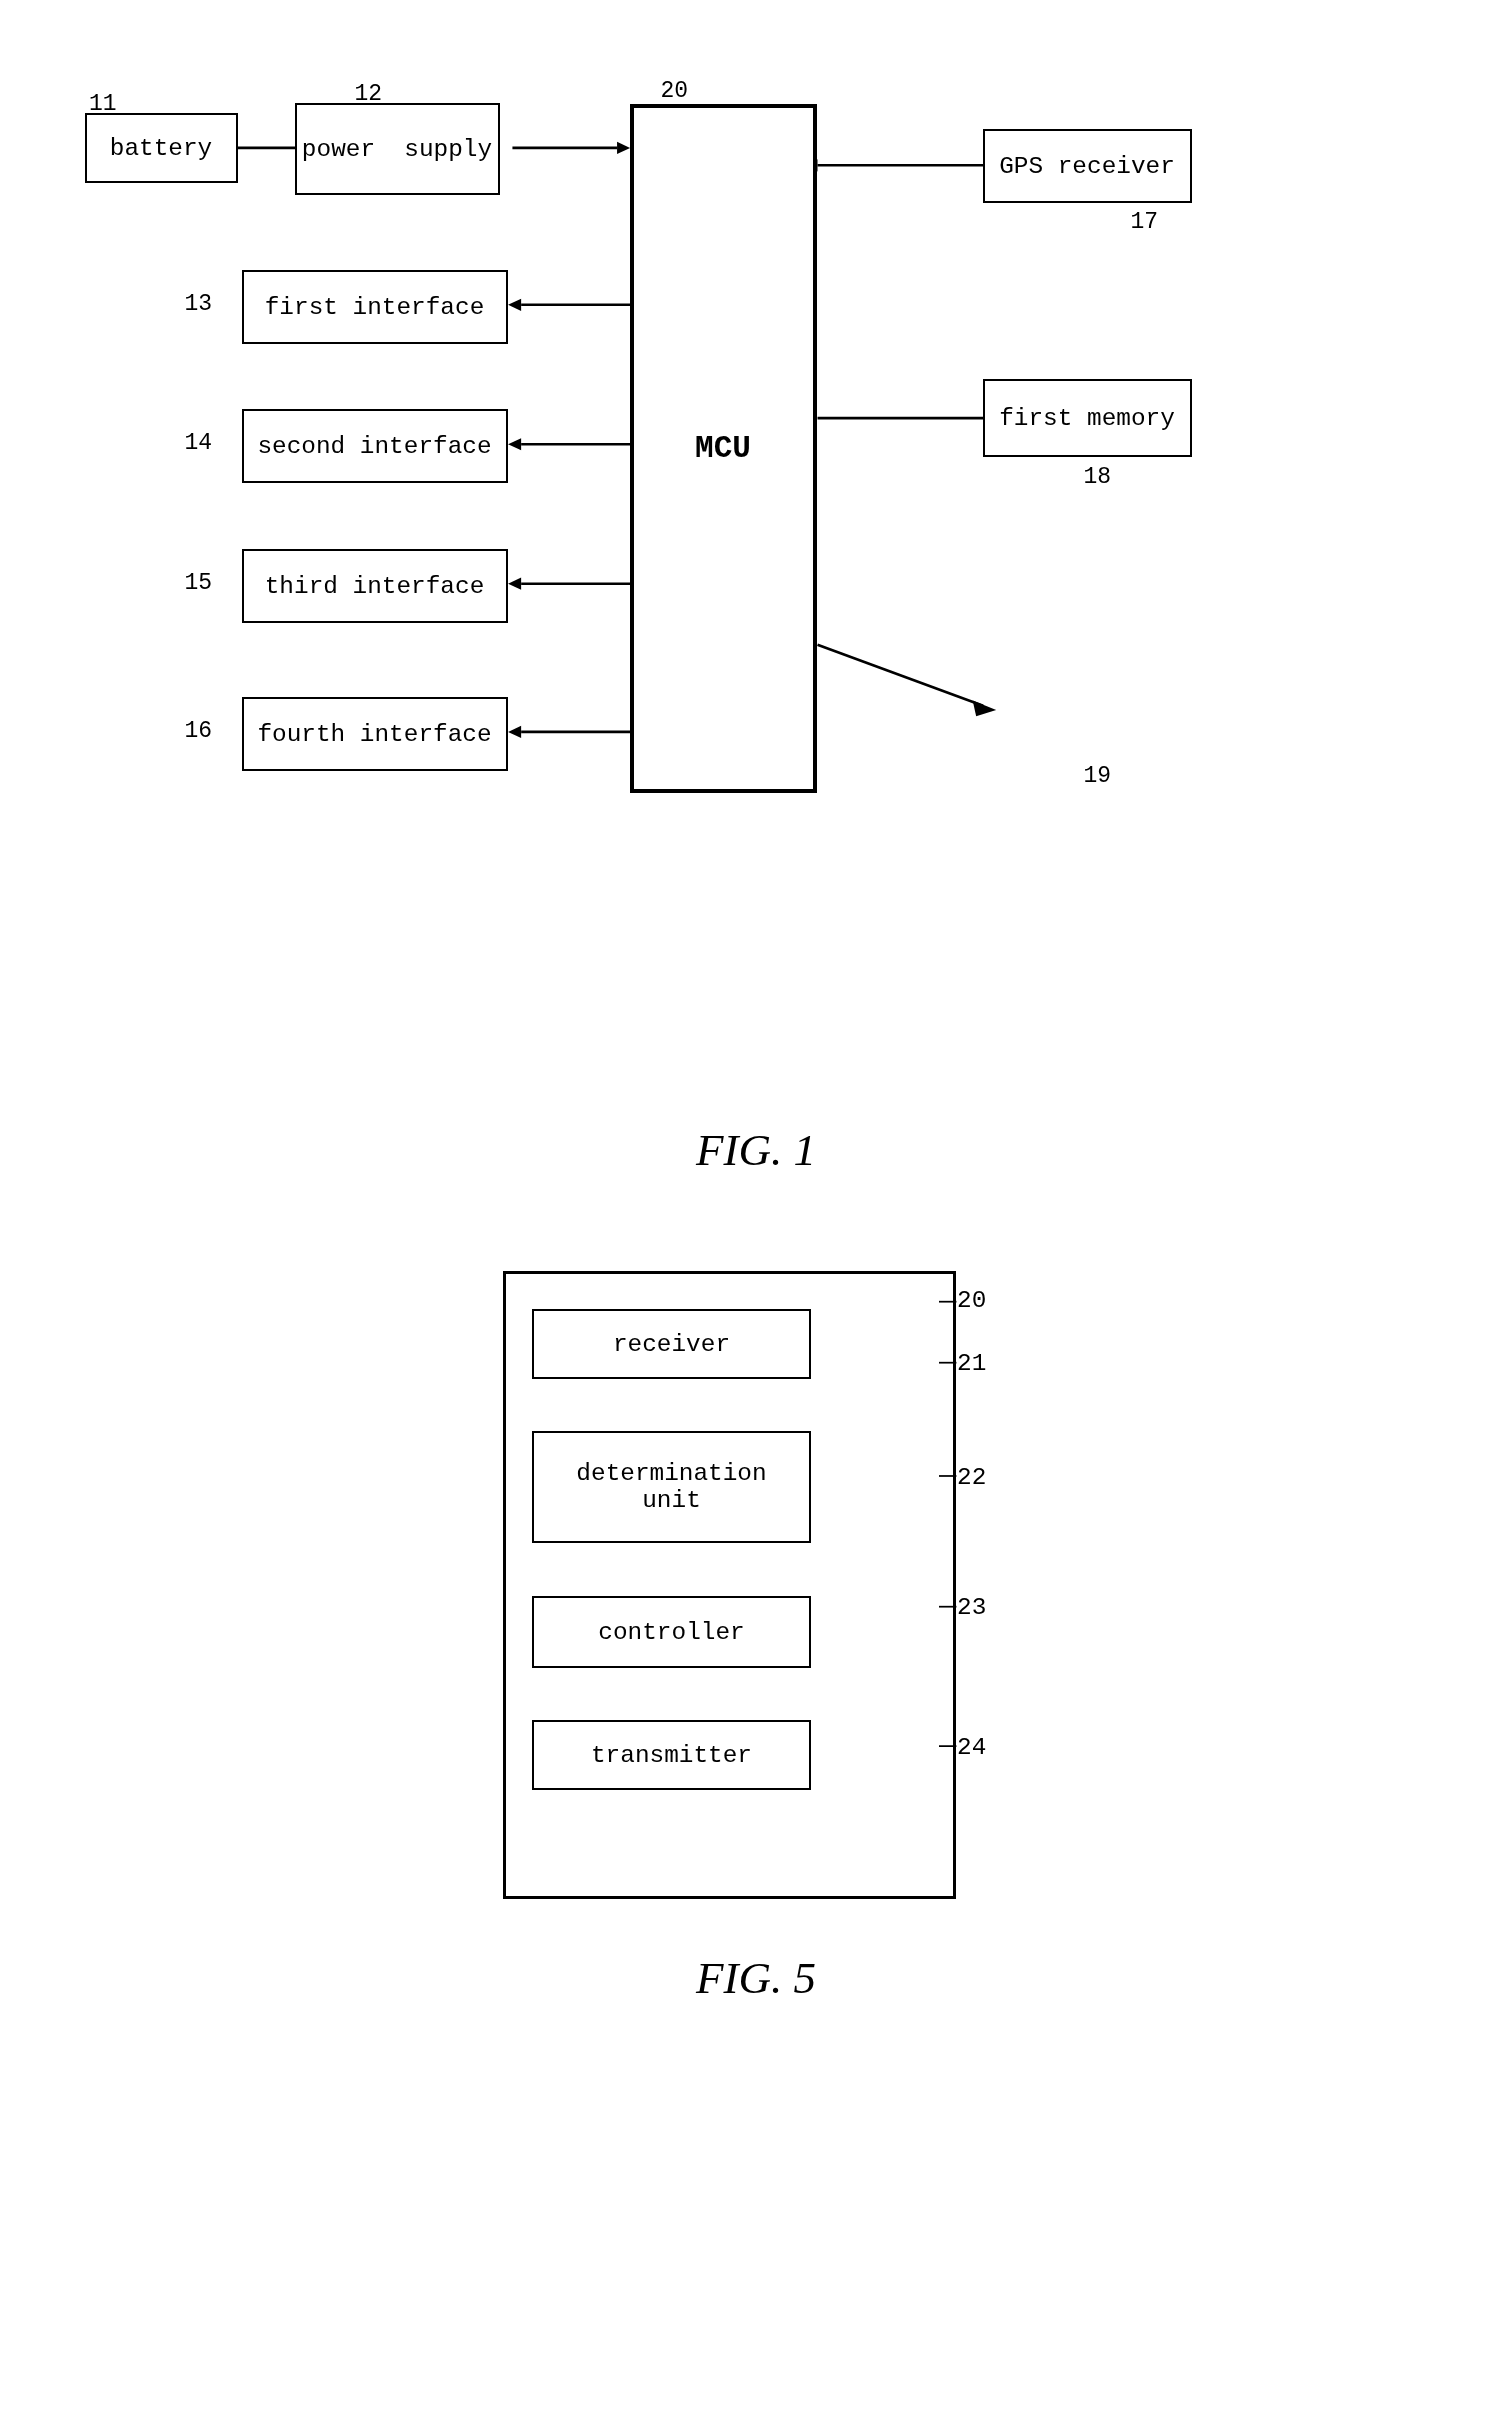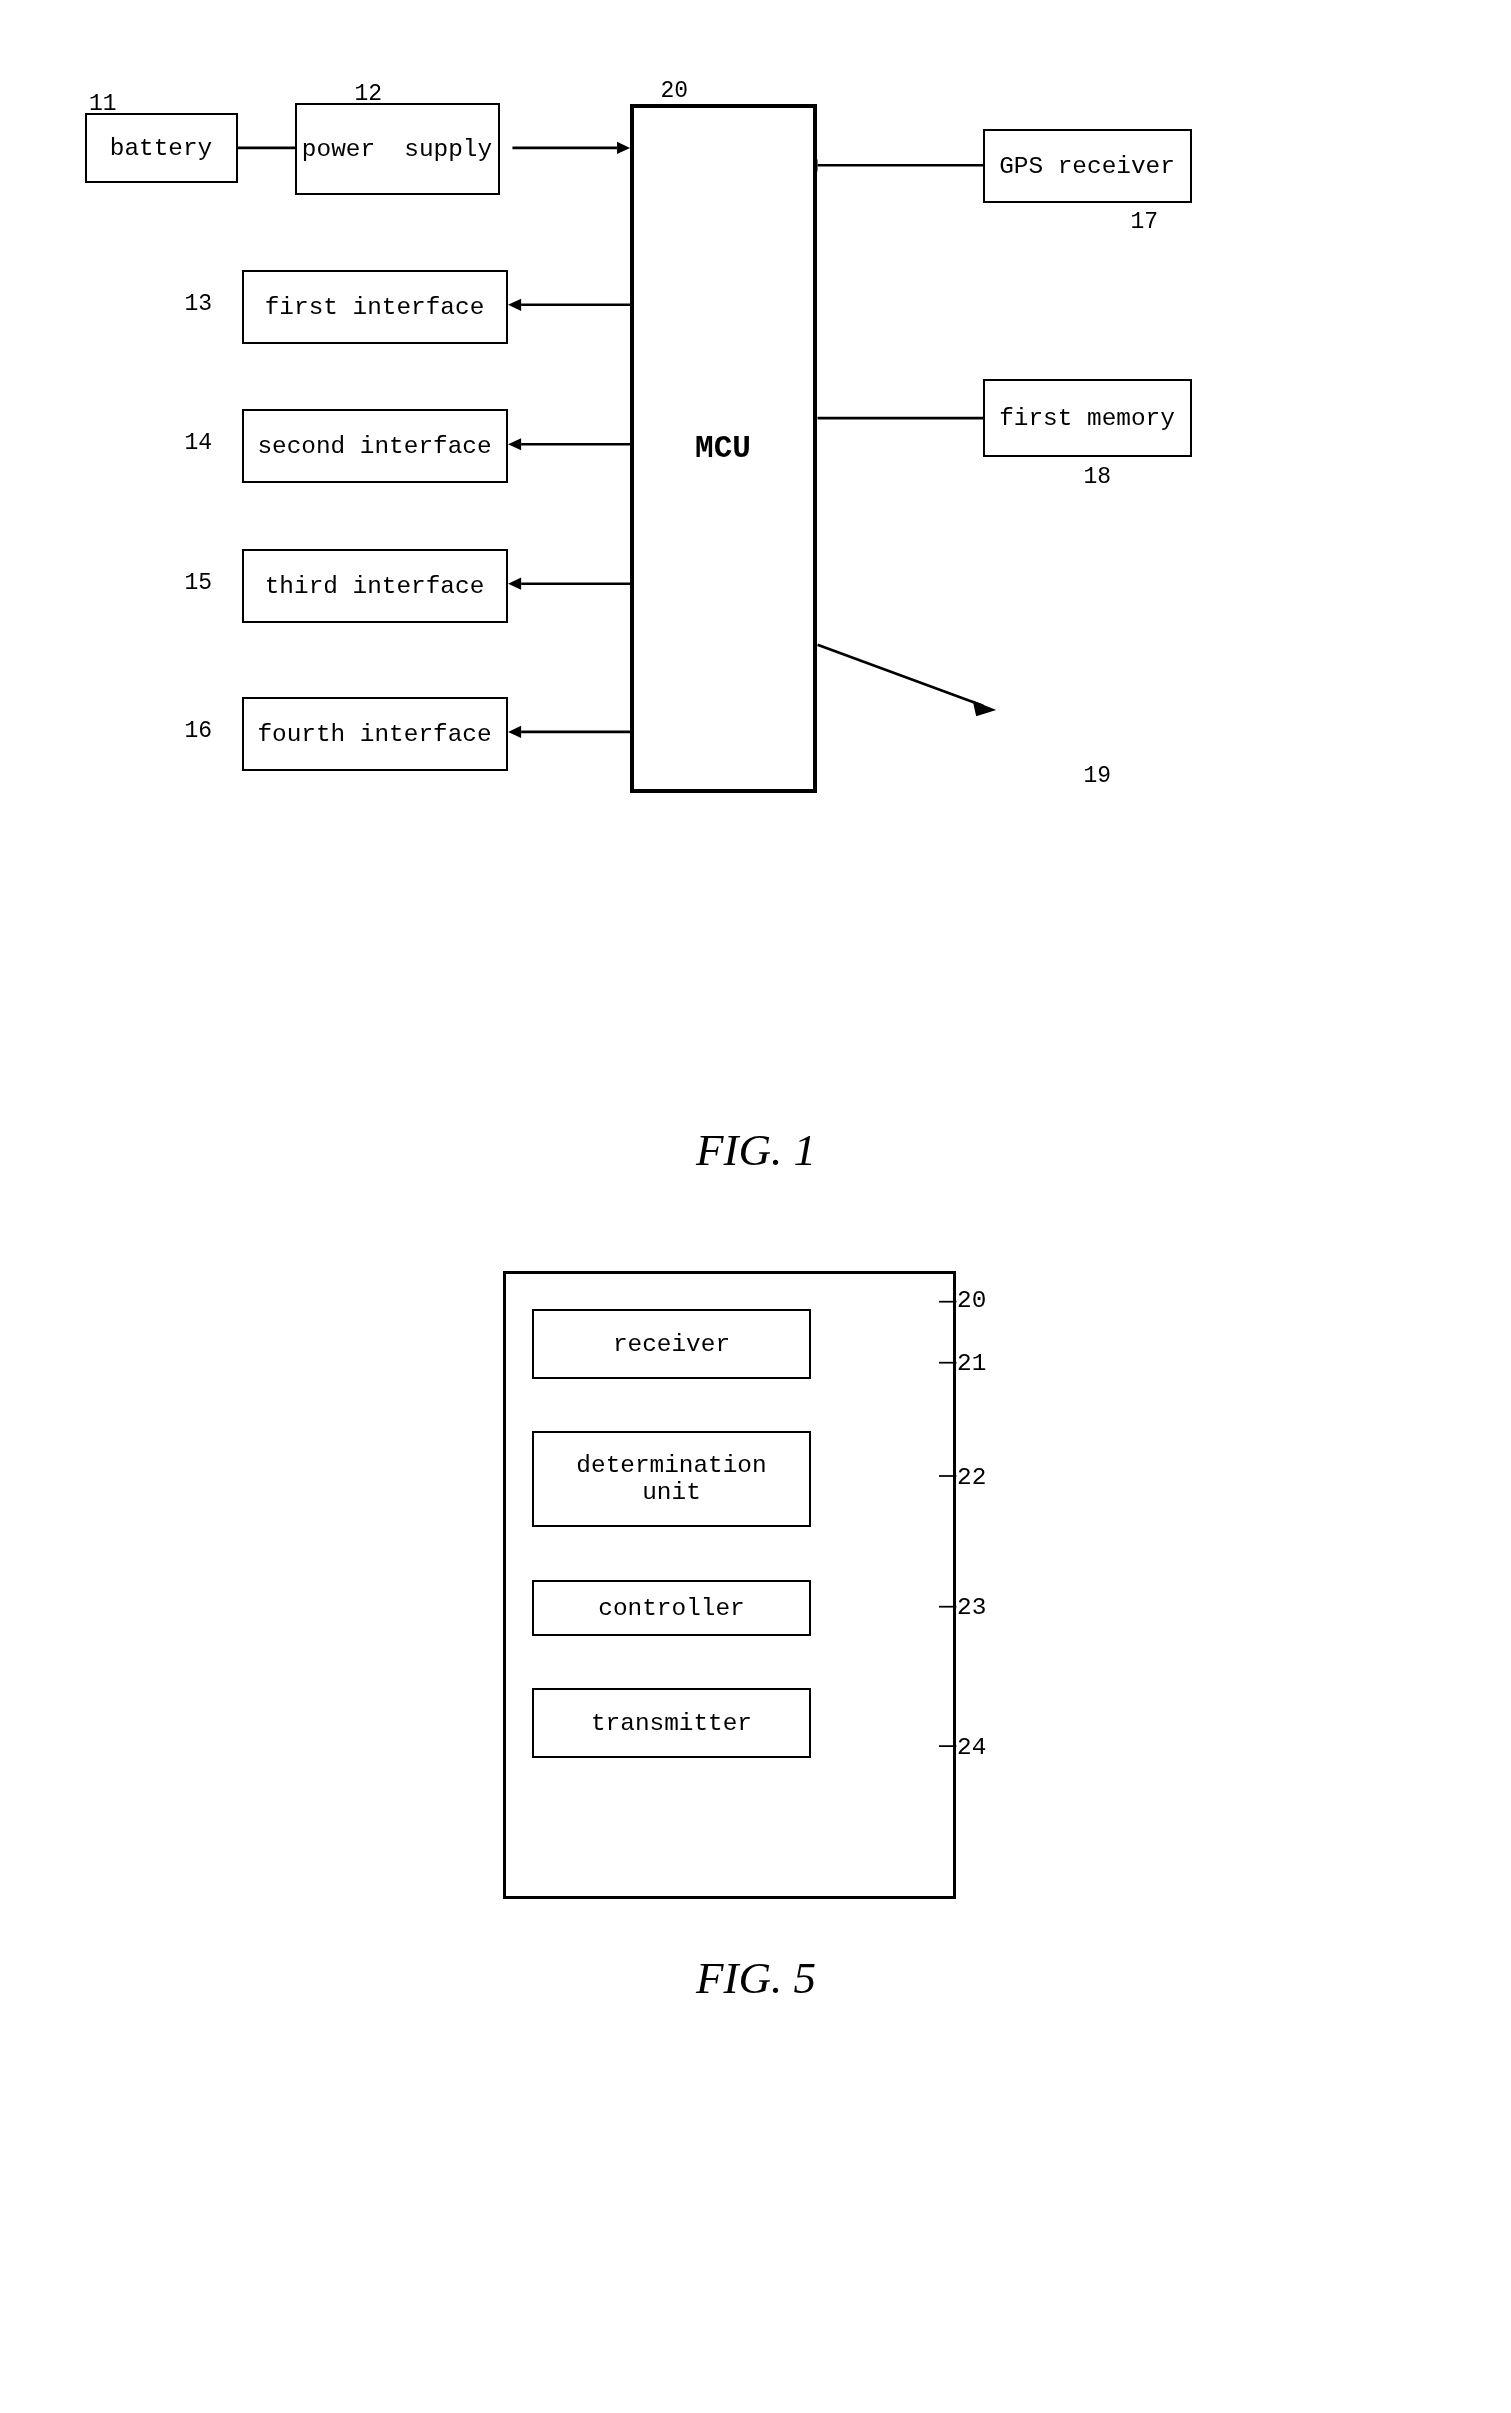--- a/index.html
+++ b/index.html
@@ -168,26 +168,26 @@
   <div class="fig2-container">
     <svg class="arrows-svg" viewBox="0 0 700 760" width="610" height="663">
     </svg>
 
     <div style="position:absolute; left:52px; top:8px; width:453px; height:628px; border:3.5px solid #000; background:#fff;">
 
       <div class="block" style="position:relative; left:26px; top:35px; width:279px; height:70px; margin:0;">
         <span>receiver</span>
       </div>
 
-      <div class="block" style="position:relative; left:26px; top:87px; width:279px; height:96px; margin:0; white-space:pre-line;">
+      <div class="block" style="position:relative; left:26px; top:87px; width:279px; height:112px; margin:0; white-space:pre-line;">
         <span style="white-space:pre-line; text-align:center;">determination
 unit</span>
       </div>
 
-      <div class="block" style="position:relative; left:26px; top:140px; width:279px; height:56px; margin:0;">
+      <div class="block" style="position:relative; left:26px; top:140px; width:279px; height:72px; margin:0;">
         <span>controller</span>
       </div>
 
       <div class="block" style="position:relative; left:26px; top:192px; width:279px; height:70px; margin:0;">
         <span>transmitter</span>
       </div>
 
     </div>
 
     <span class="label-num" style="left:506px; top:24.4px; font-size:24.4px;">20</span>

